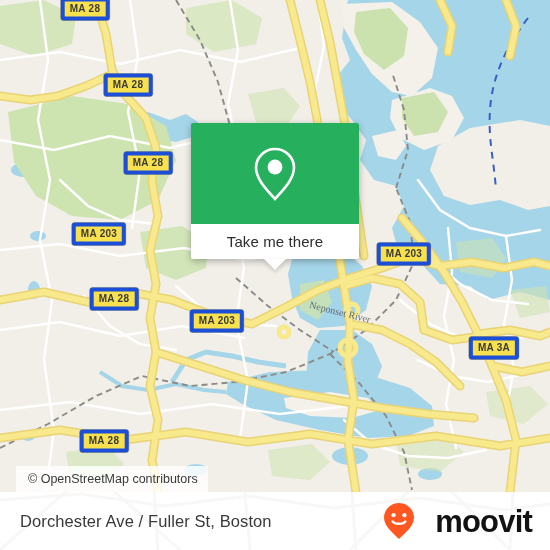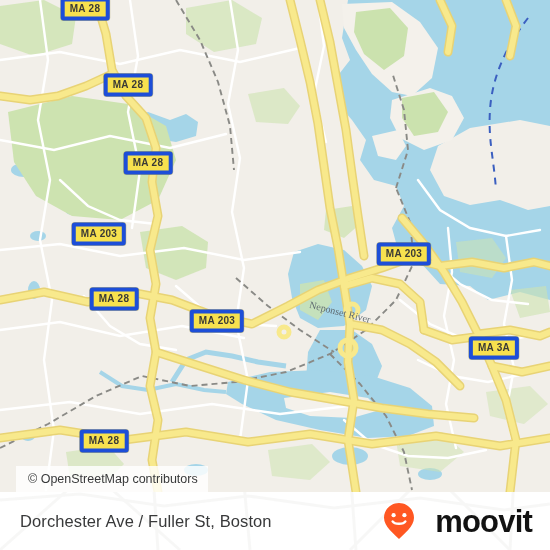--- a/index.html
+++ b/index.html
@@ -338,20 +338,32 @@
     <div class="shield" style="left:148px; top:163px;">MA 28</div>
     <div class="shield" style="left:99px;  top:234px;">MA 203</div>
     <div class="shield" style="left:114px; top:299px;">MA 28</div>
     <div class="shield" style="left:217px; top:321px;">MA 203</div>
     <div class="shield" style="left:404px; top:254px;">MA 203</div>
     <div class="shield" style="left:494px; top:348px;">MA 3A</div>
     <div class="shield" style="left:104px; top:441px;">MA 28</div>
 
     <div class="river-label" style="left:340px; top:312px; transform:translate(-50%,-50%) rotate(14deg);">Neponset River</div>
 
+    <div id="callout">
+      <div id="callout-green">
+        <svg width="46" height="58" viewBox="0 0 46 58">
+          <path d="M23,4 C12.5,4 4,12.4 4,22.8 C4,34.5 16,46 23,54 C30,46 42,34.5 42,22.8 C42,12.4 33.5,4 23,4 Z" fill="none" stroke="#ffffff" stroke-width="2.6"></path>
+          <circle cx="23" cy="22" r="7.4" fill="#ffffff"></circle>
+        </svg>
+      </div>
+      <div id="callout-white">
+        <span id="callout-label">Take me there</span>
+        <div id="callout-tail"></div>
+      </div>
+    </div>
 
     <div id="attribution">
       <span>© OpenStreetMap contributors</span>
     </div>
   </div>
 
   <div id="footer">
     <svg id="footer-watermark" viewBox="0 0 550 550">
       <g fill="none" stroke="#7a7a74" stroke-width="3">
         <path d="M96,0 L106,34 L112,70 L126,96 L146,118 L156,148 L152,182 L158,216 L150,250

